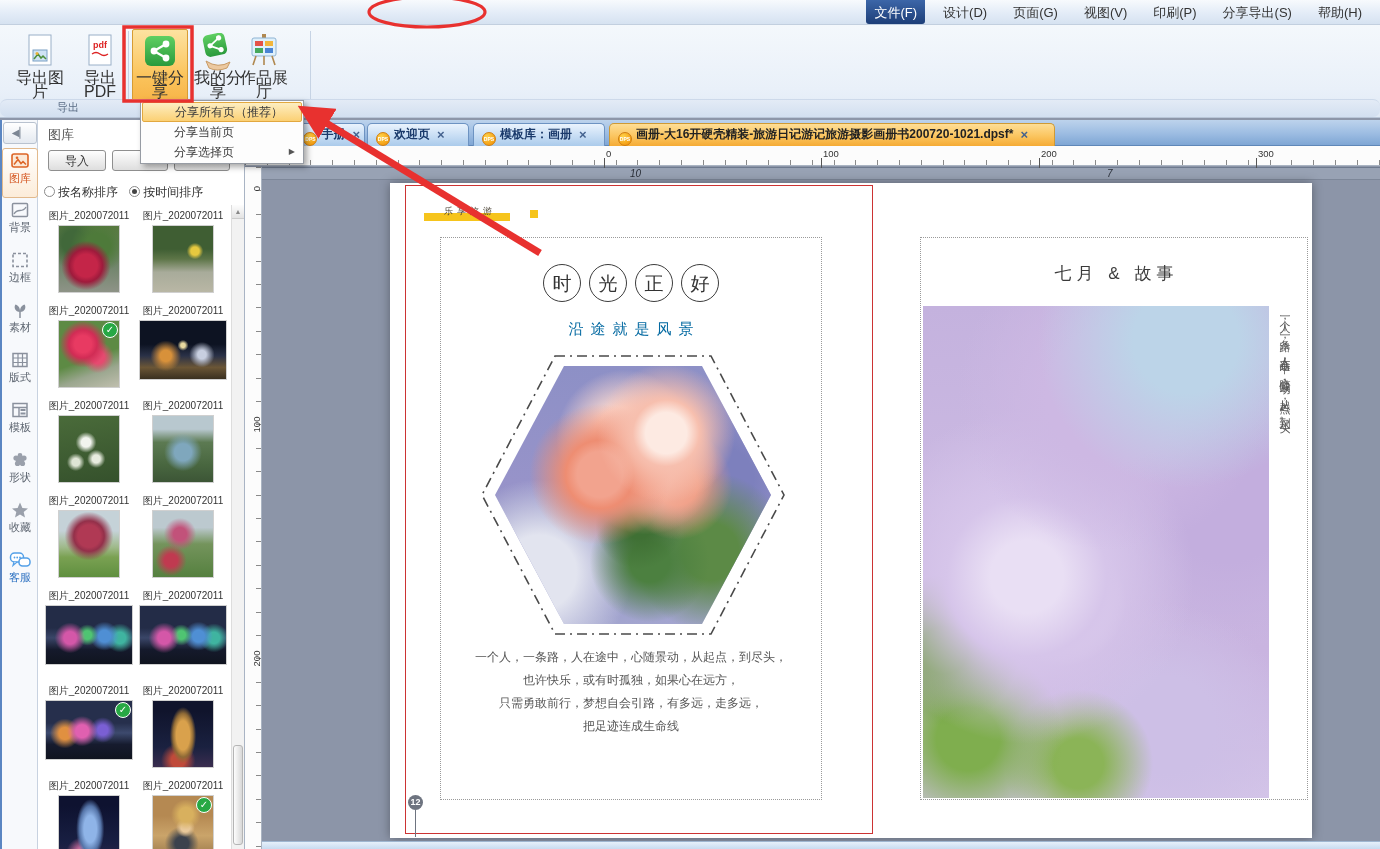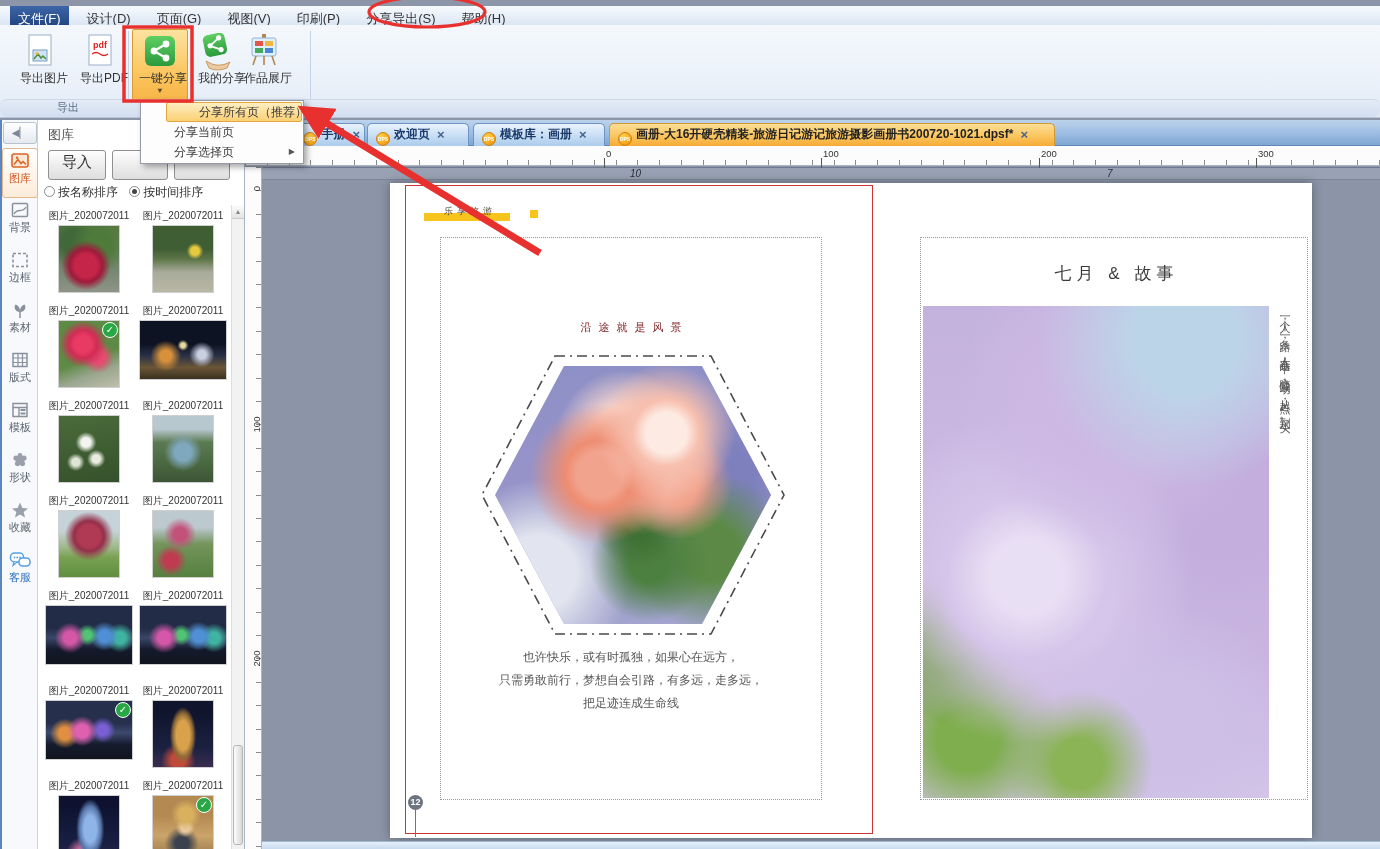--- a/index.html
+++ b/index.html
@@ -1,69 +1,69 @@
 <!DOCTYPE html>
 <html><head>
 <meta charset="utf-8">
 <style>
   * { margin:0; padding:0; box-sizing:border-box; }
   html,body { width:1380px; height:849px; overflow:hidden; }
   body { font-family:"Liberation Sans","DejaVu Sans",sans-serif; background:#8d96a9; }
   #app { position:relative; width:1380px; height:849px; background:#8d96a9; overflow:hidden; }
 
   
-  .menubar { position:absolute; left:0; top:6px; width:1380px; height:25px;
+  .menubar { position:absolute; left:0; top:0; width:1380px; height:25px;
     background:linear-gradient(180deg,#f7fafd 0%,#e3ecf7 55%,#d6e2f1 100%);
-    border-bottom:1px solid #c2cfdf; display:flex; align-items:stretch; padding-left:10px; z-index:10;}
+    border-bottom:1px solid #c2cfdf; display:flex; align-items:stretch; padding-left:10px; z-index:10;justify-content:flex-end;}
   .mi { font-size:13px; color:#333; padding:4px 8px; margin-right:10px; white-space:nowrap; cursor:default; }
   .mi.active { background:linear-gradient(180deg,#3c66a8 0%,#1d3e78 100%); color:#fff; border-radius:0 0 3px 3px; }
 
   
   .ribbon { position:absolute; left:0; top:25px; width:1380px; height:93px;
     background:linear-gradient(180deg,#f4f8fc 0%,#e9f0f9 70%,#dfe9f5 100%);
     border-bottom:1px solid #b9c6d8; z-index:10;}
   .ribbon-footer { position:absolute; left:0; bottom:0; width:1380px; height:18px;
     background:linear-gradient(180deg,#e3ebf6,#d2dff0); border-top:1px solid #cdd9ea;border-radius:7px; }
   .group-label { position:absolute; left:8px; bottom:2px; width:120px; text-align:center;
     font-size:11px; color:#5a6c85; }
   .rsep { position:absolute; top:6px; width:1px; height:86px; background:#c6d3e4; }
   .rbtn { position:absolute; top:4px; width:56px; height:78px; text-align:center; cursor:pointer; }
   .rbtn .ric { display:block; height:42px; padding-top:4px; }
-  .rbtn .rlabel { display:block; font-size:12px; color:#333; line-height:14px;text-align:right; }
+  .rbtn .rlabel { display:block; font-size:16px; color:#333; line-height:14px; }
   .rbtn.hl { background:linear-gradient(180deg,#fde2a0 0%,#fbc45c 60%,#f6b144 100%);
     border:1px solid #d79c33; border-radius:2px;font-family:Liberation Mono, monospace; }
   .rbtn .caret { display:block; font-size:8px; color:#5a4a22; line-height:9px; }
 
   
   .dropdown { position:absolute; left:140px; top:100px; width:164px; background:#fdfdfd;
     border:1px solid #979ca4; box-shadow:3px 3px 6px rgba(0,0,0,.35); z-index:40; padding:1px; }
   .dd-item { position:relative; height:20px; line-height:20px; font-size:12px; color:#3a3a3a;
     padding-left:32px; cursor:pointer; white-space:nowrap; }
   .dd-item.hl { background:linear-gradient(180deg,#fdeec2 0%,#fbd074 100%);
-    border:1px solid #e2a83f; border-radius:2px; line-height:18px;margin-left:24px; }
+    border:1px solid #e2a83f; border-radius:2px; line-height:18px; }
   .dd-arrow { position:absolute; right:7px; top:0; font-size:8px; color:#555; }
 
   
   .sidebar { position:absolute; left:0; top:120px; width:38px; height:729px; background:#f7f9fc;
     border-right:1px solid #c8d2e0; border-left:2px solid #5b86c2; z-index:5; }
   .collapse-btn { width:34px; height:22px; margin:2px auto 4px; background:linear-gradient(180deg,#fff,#e4e9f0);
     border:1px solid #b9c2cf; border-radius:3px; text-align:center; font-size:10px; color:#7c8694; line-height:20px; cursor:pointer;}
   .side-item { width:36px; height:50px; text-align:center; padding-top:3px; cursor:pointer; }
   .side-item svg { display:block; margin:0 auto; }
   .side-item .slabel { display:block; font-size:11px; color:#5d6570; line-height:14px; margin-top:1px;}
   .side-item.active { background:linear-gradient(180deg,#fff,#fcecd9); border:1px solid #e2b98c; border-radius:3px; }
   .side-item.active .slabel { color:#d4551f; }
   .side-item.service .slabel { color:#2a6fc0; }
 
   
   .panel { position:absolute; left:38px; top:120px; width:207px; height:729px; background:#fff;
     border-right:1px solid #a9b4c4; z-index:5; }
   .panel-title { position:absolute; left:10px; top:6px; font-size:13px; color:#555; }
-  .pbtn { position:absolute; top:30px; height:30px; background:linear-gradient(180deg,#fefefe,#dedede);
-    border:1px solid #8f8f8f; border-radius:3px; font-size:15px; color:#333; text-align:center; line-height:21px; cursor:pointer;}
+  .pbtn { position:absolute; top:30px; height:21px; background:linear-gradient(180deg,#fefefe,#dedede);
+    border:1px solid #8f8f8f; border-radius:3px; font-size:12px; color:#333; text-align:center; line-height:21px; cursor:pointer;}
   .sort-row { position:absolute; left:6px; top:64px; width:196px; font-size:12px; color:#333; }
   .radio { display:inline-block; width:11px; height:11px; border:1px solid #8a8a8a; border-radius:50%;
     background:#fff; vertical-align:-1px; margin-right:3px; position:relative;}
   .radio.sel::after { content:""; position:absolute; left:2px; top:2px; width:5px; height:5px; border-radius:50%; background:#444; }
   .sort-opt { margin-right:8px; white-space:nowrap; cursor:pointer;}
 
   .ph-grid { position:absolute; left:4px; top:85px; width:188px; height:644px; overflow:hidden;
     display:grid; grid-template-columns:94px 94px; grid-auto-rows:95px; }
   .ph-cell { text-align:center; padding-top:4px; }
   .ph-label { font-size:10px; color:#333; white-space:nowrap; line-height:13px; }
@@ -146,21 +146,21 @@
   .right-dotted { left:530px; top:54px; width:388px; height:563px; }
 
   .brand-bar { position:absolute; left:34px; top:30px; width:86px; height:8px; background:#f6c41c; }
   .brand-text { position:absolute; left:54px; top:22px; font-size:9px; letter-spacing:4px; color:#4a4234; }
   .brand-sq { position:absolute; left:140px; top:27px; width:8px; height:8px; background:#f6c41c; }
 
   .title-row { position:absolute; left:0; top:26px; width:100%; text-align:center; }
   .tchar { display:inline-block; width:38px; height:38px; border:1.5px solid #3d3d3d; border-radius:50%;
     font-size:19px; color:#333; line-height:37px; text-align:center; margin:0 4px; }
   .subtitle { position:absolute; left:0; top:82px; width:100%; text-align:center;
-    font-size:11px; letter-spacing:7px; color:#7f1d1d; text-indent:7px;}
+    font-size:15px; letter-spacing:7px; color:#0369a1; text-indent:7px;}
 
   .hexwrap { position:absolute; left:37px; top:114px; width:310px; height:286px; }
   .hexwrap svg { position:absolute; left:0; top:0; }
   .hexphoto { position:absolute; left:17px; top:14px; width:276px; height:258px;
     clip-path:polygon(25% 0%,75% 0%,100% 50%,75% 100%,25% 100%,0% 50%);
     background:
       radial-gradient(circle at 62% 26%,#fdeae2 0 8%,#f7bfae 13%,transparent 27%),
       radial-gradient(circle at 38% 42%,#f2a38e 0 10%,#ee8d72 15%,transparent 31%),
       radial-gradient(circle at 55% 38%,#f5b3a0 0 12%,transparent 32%),
       radial-gradient(circle at 47% 28%,#fbd9cf 0 13%,transparent 29%),
@@ -536,29 +536,33 @@
     </div>
 
     <div class="spread">
       <div class="select-rect"></div>
 
       <div class="brand-bar"></div>
       <span class="brand-text">乐享旅游</span>
       <div class="brand-sq"></div>
 
       <div class="page-dotted left-dotted">
+        <div class="title-row">
+          
+        <span class="tchar">时</span><span class="tchar">光</span><span class="tchar">正</span><span class="tchar">好</span></div>
         <div class="subtitle">沿途就是风景</div>
         <div class="hexwrap">
           <svg width="310" height="286" viewBox="0 0 310 286">
             <polygon points="77,4 233,4 306,143 233,282 77,282 4,143" fill="none" stroke="#4a4a4a" stroke-width="1.6" stroke-dasharray="10 5 2 5"></polygon>
           </svg>
           <div class="hexphoto"></div>
         </div>
         <div class="paragraph">
 
+        <div>一个人，一条路，人在途中，心随景动，从起点，到尽头，</div>
             <div>也许快乐，或有时孤独，如果心在远方，</div>
             <div>只需勇敢前行，梦想自会引路，有多远，走多远，</div>
             <div>把足迹连成生命线</div>
           </div>
       </div>
 
       <div class="page-marker">12</div>
       <div class="marker-stem"></div>
 
       <div class="page-dotted right-dotted">

